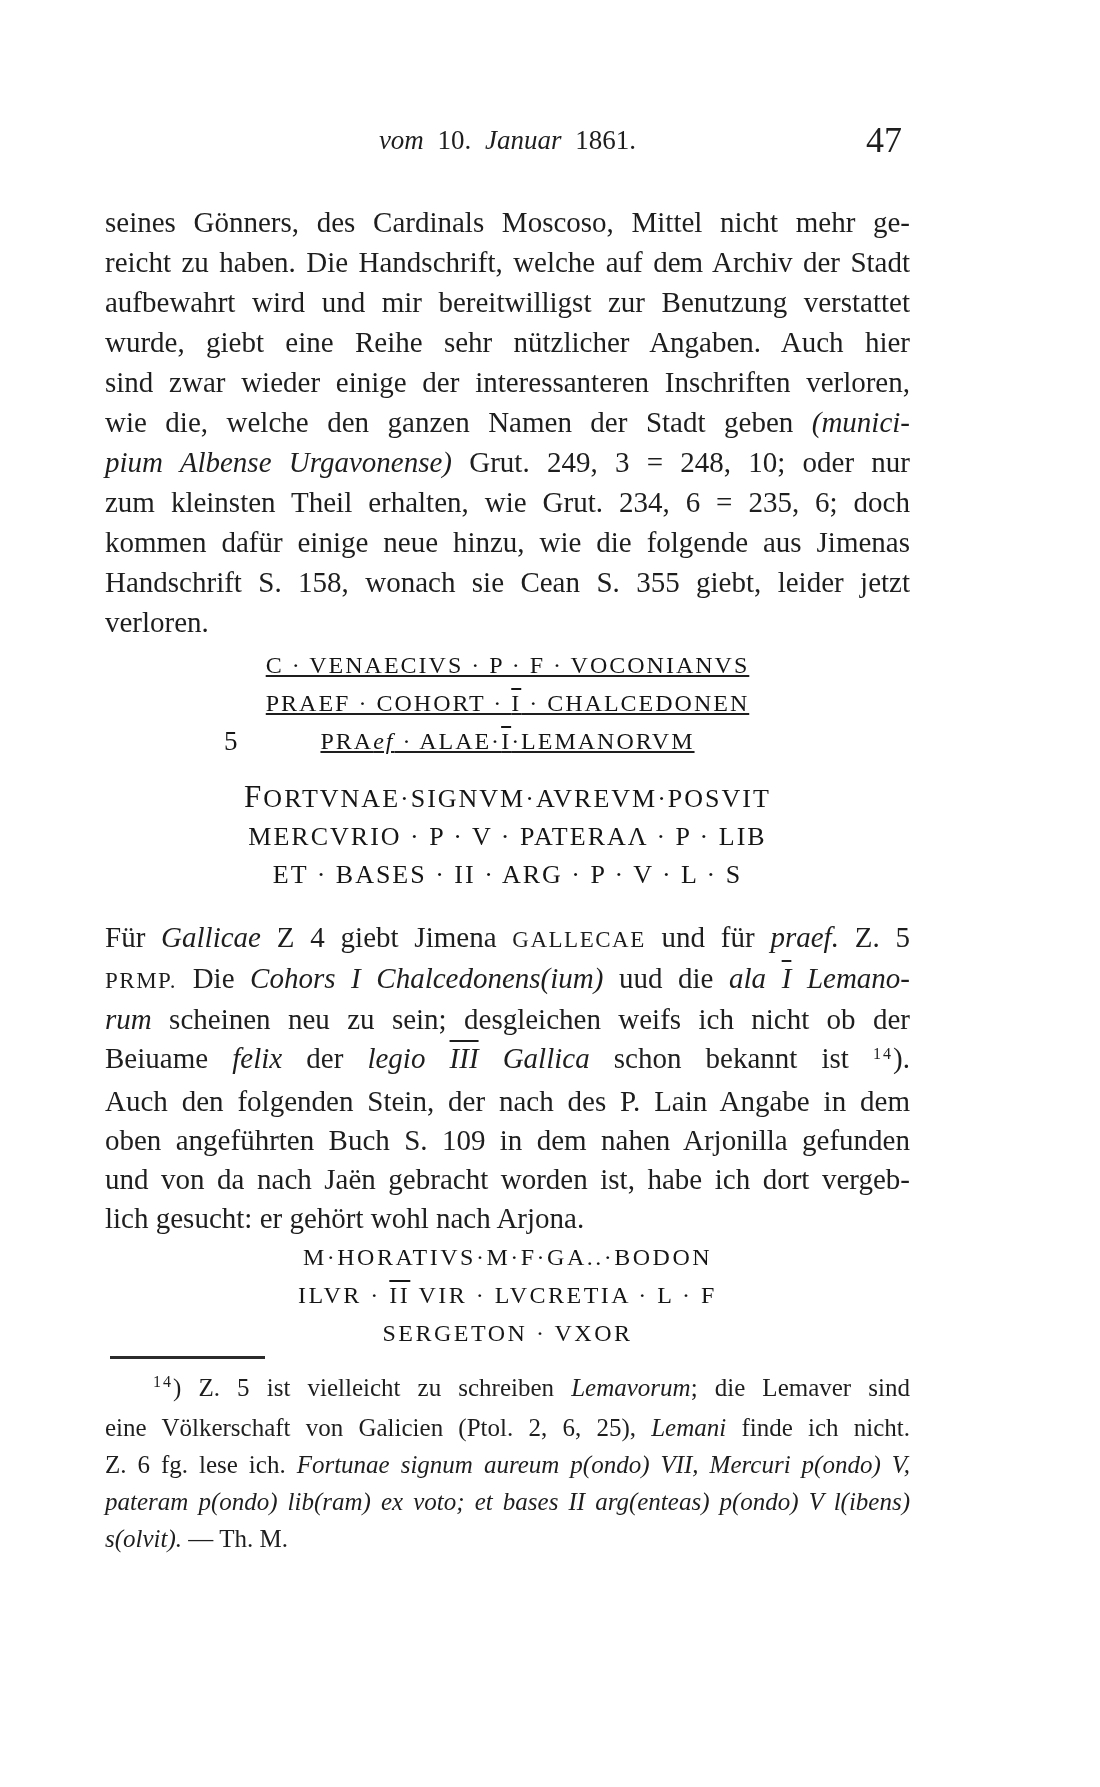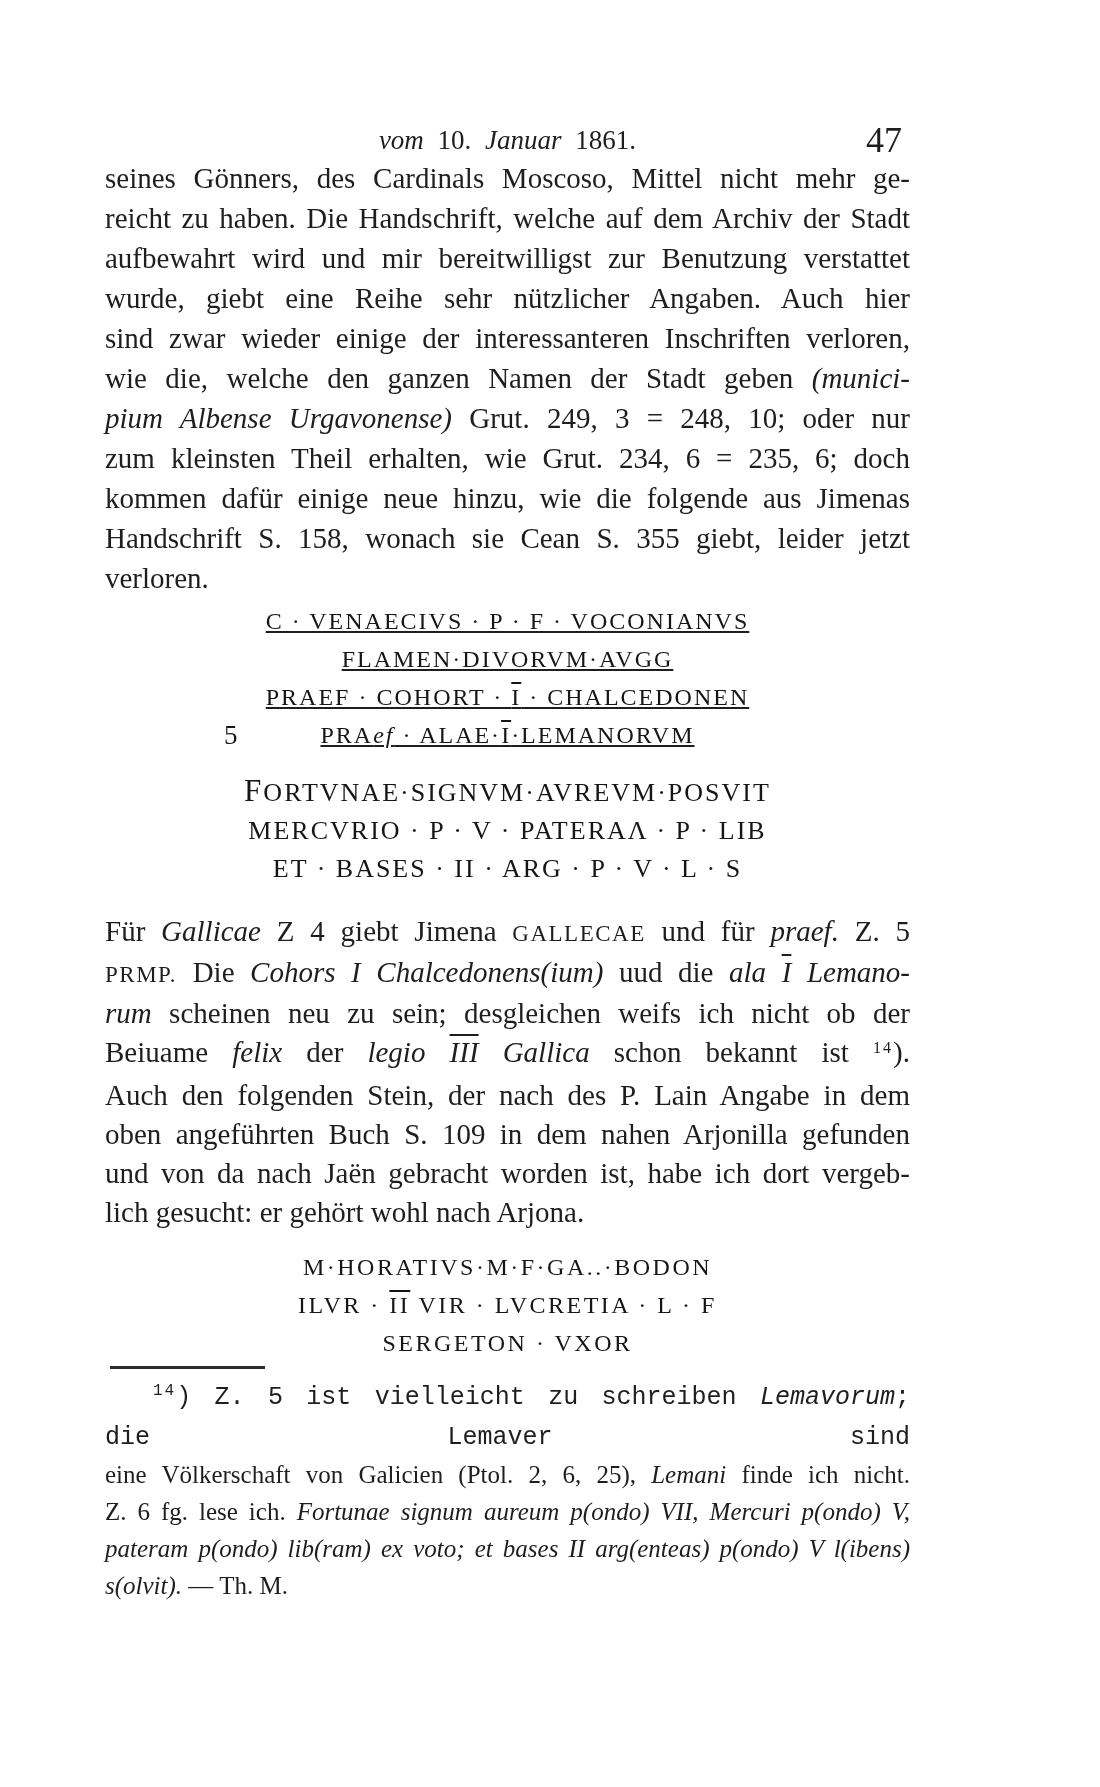--- a/index.html
+++ b/index.html
@@ -16,34 +16,34 @@
   
   .header { position:relative; margin-top:122px; height:36px; }
   .hline { text-align:center; font-size:27px; line-height:36px; word-spacing:7px; }
   .pageno {
     position:absolute; right:8px; top:0;
     font-size:36px; line-height:36px;
   }
 
   
   .para { margin-top:0; }
-  .para1 { }
+  .para1 { margin-top:44px; }
   .para2 { margin-top:24px; }
   .jline {
     font-size:29px; line-height:40px;
     text-align:justify; text-align-last:justify;
     white-space:normal;
   }
   .para2 .jline { line-height:39px; }
   .jline.last { text-align-last:left; }
 
   
   .insc1a { margin-top:4px;text-decoration:underline; }
   .insc1b { margin-top:18px;font-family:Liberation Serif, serif; }
-  .insc2  { margin-top:16px; }
+  .insc2  { }
   .cline {
     position:relative;
     text-align:center;
     font-size:24px; line-height:38px;
     letter-spacing:2px;
     color:#161616;
   }
   .insc1b .cline { font-size:26px; }
   .insc2  .cline { letter-spacing:2.5px; }
   .lnum {
@@ -58,21 +58,21 @@
   .sup { font-size:16px; position:relative; top:-9px; letter-spacing:2px; }
   .lead { font-size:31px; }
 
   
   .fnrule {
     margin-top:4px; margin-left:5px;
     width:155px; height:3px; background:#2b2b2b;
   }
   .footnote { margin-top:10px; }
   .footnote .jline { font-size:25px; line-height:37px; }
-  .footnote .jline.first { text-indent:48px;font-family:Liberation Mono, monospace; }
+  .footnote .jline.first { text-indent:48px; }
 </style>
 </head>
 <body>
 
 <div class="page">
   <div class="content">
 
     <div class="header">
       <div>
           <div class="hline"><span class="it">vom </span><span>10. </span><span class="it">Januar</span><span> 1861.</span></div>
@@ -89,21 +89,20 @@
         <div class="jline"><span>wie die, welche den ganzen Namen der Stadt geben </span><span class="it">(munici-</span></div>
         <div class="jline"><span class="it">pium Albense Urgavonense)</span><span> Grut. 249, 3 = 248, 10; oder nur</span></div>
         <div class="jline"><span>zum kleinsten Theil erhalten, wie Grut. 234, 6 = 235, 6; doch</span></div>
         <div class="jline"><span>kommen dafür einige neue hinzu, wie die folgende aus Jimenas</span></div>
         <div class="jline"><span>Handschrift S. 158, wonach sie Cean S. 355 giebt, leider jetzt</span></div>
         <div class="jline last"><span>verloren.</span></div>
       </div>
 
     <div class="insc1a">
         <div class="cline"><span>C · VENAECIVS · P · F · VOCONIANVS</span></div>
-        <div class="cline"><span>FLAMEN·DIVORVM·AVGG</span></div>
         <div class="cline"><span>PRAEF · COHORT · </span><span class="over">I</span><span> · CHALCEDONEN</span></div>
         <div class="cline"><span class="lnum">5</span><span>PRA</span><span class="it">ef</span><span> · ALAE·</span><span class="over">I</span><span>·LEMANORVM</span></div>
       </div>
 
     <div class="insc1b">
         <div class="cline"><span class="lead">F</span><span>ORTVNAE·SIGNVM·AVREVM·POSVIT</span></div>
         <div class="cline"><span>MERCVRIO · P · V · PATERAΛ · P · LIB</span></div>
         <div class="cline"><span>ET · BASES · II · ARG · P · V · L · S</span></div>
       </div>
 

